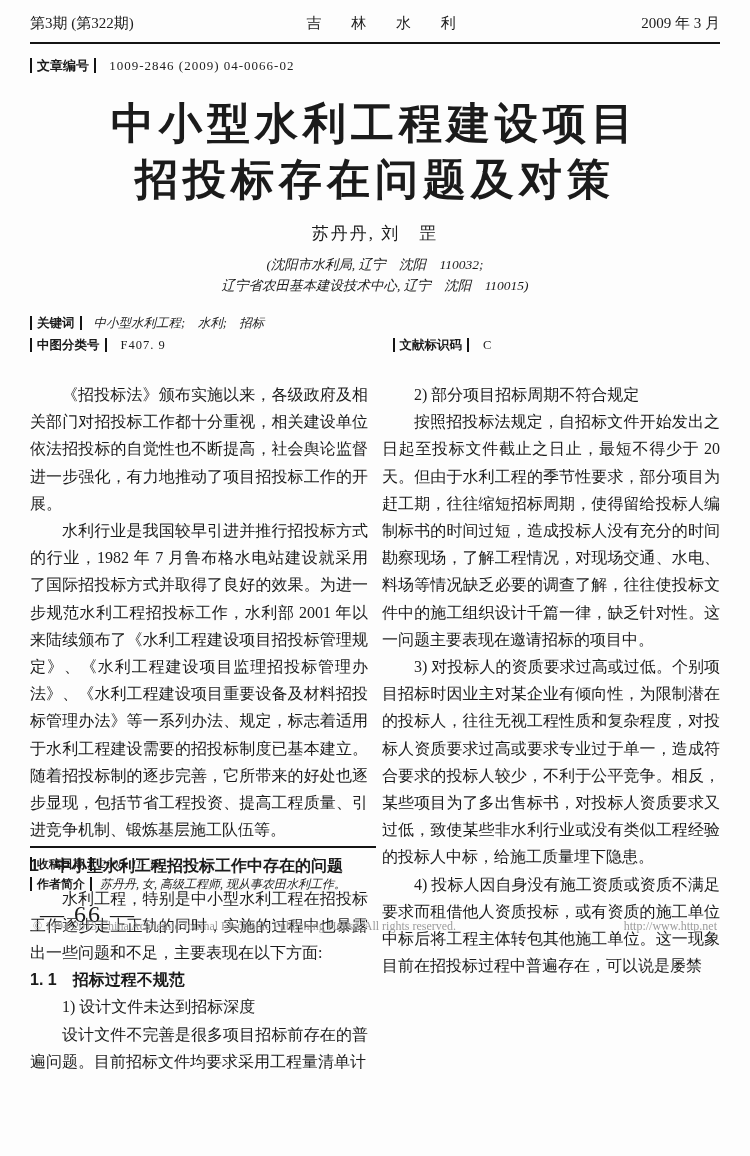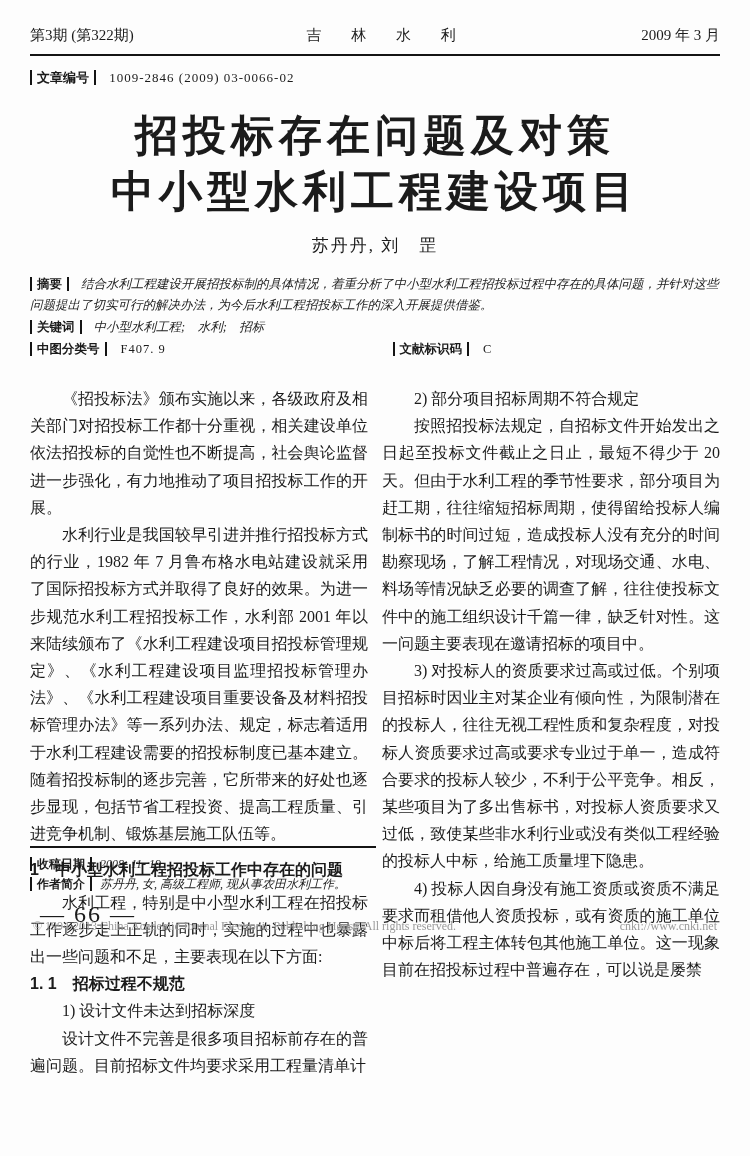--- a/index.html
+++ b/index.html
@@ -7,21 +7,21 @@
   body {
     background: #fdfdfd;
     color: #1b1b1b;
     font-family: "Liberation Serif", "DejaVu Serif", serif;
     overflow: hidden;
   }
   .page {
     position: relative;
     width: 750px;
     height: 950px;
-    padding: 22px 30px 0 30px;
+    padding: 10px 30px 0 30px;
   }
 
   
   .journal-header {
     display: flex;
     justify-content: space-between;
     align-items: baseline;
     font-size: 15px;
     padding: 4px 0 9px 0;
   }
@@ -124,34 +124,35 @@
 
   <div class="journal-header">
     <span>第3期 (第322期)</span>
     <span class="journal-name">吉 林 水 利</span>
     <span>2009 年 3 月</span>
   </div>
   <hr class="header-rule">
 
   <div class="article-number">
     <span class="tag">文章编号</span>
-    <span class="value">1009-2846 (2009) 03-0066-02</span>
+    <span class="value">1009-2846 (2009) 04-0066-02</span>
   </div>
 
   <div class="title">
+    <div>中小型水利工程建设项目</div>
     <div>招投标存在问题及对策</div>
-    <div>中小型水利工程建设项目</div>
   </div>
 
   <div class="authors">苏丹丹, 刘　罡</div>
+  <div class="affiliation">
+    <div>(沈阳市水利局, 辽宁　沈阳　110032;</div>
+    <div>辽宁省农田基本建设技术中心, 辽宁　沈阳　110015)</div>
+  </div>
 
   <div class="meta">
-    <div class="meta-row">
-      <span class="tag">摘要</span><span class="lead">结合水利工程建设开展招投标制的具体情况，着重分析了中小型水利工程招投标过程中存在的具体问题，并针对这些问题提出了切实可行的解决办法，为今后水利工程招投标工作的深入开展提供借鉴。</span>
-    </div>
     <div class="meta-row">
       <span class="tag">关键词</span><span class="lead">中小型水利工程;　水利;　招标</span>
     </div>
     <div class="meta-row clc-row">
       <span class="clc-pair">
         <span class="tag">中图分类号</span><span class="lead">F407. 9</span>
       </span>
       <span class="clc-pair">
         <span class="tag">文献标识码</span><span class="lead">C</span>
       </span>
@@ -181,16 +182,16 @@
       <span class="tag">收稿日期</span><span class="lead">2008- 11- 19</span>
     </div>
     <div>
       <span class="tag">作者简介</span><span class="lead">苏丹丹, 女, 高级工程师, 现从事农田水利工作。</span>
     </div>
   </div>
 
   <div class="page-number">— 66 —</div>
   <div class="watermark">
     <span>© 1994-2013 China Academic Journal Electronic Publishing House. All rights reserved.</span>
-    <span>cnki://www.cnki.net</span>
+    <span>http://www.http.net</span>
   </div>
 
 </div>
 
 </body></html>

